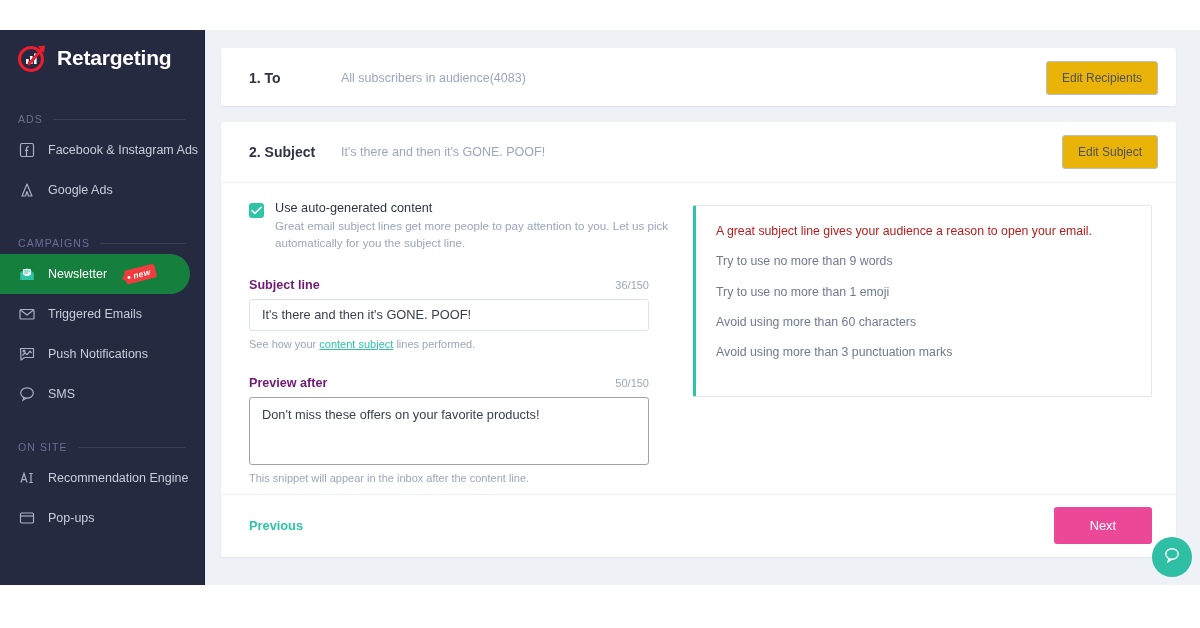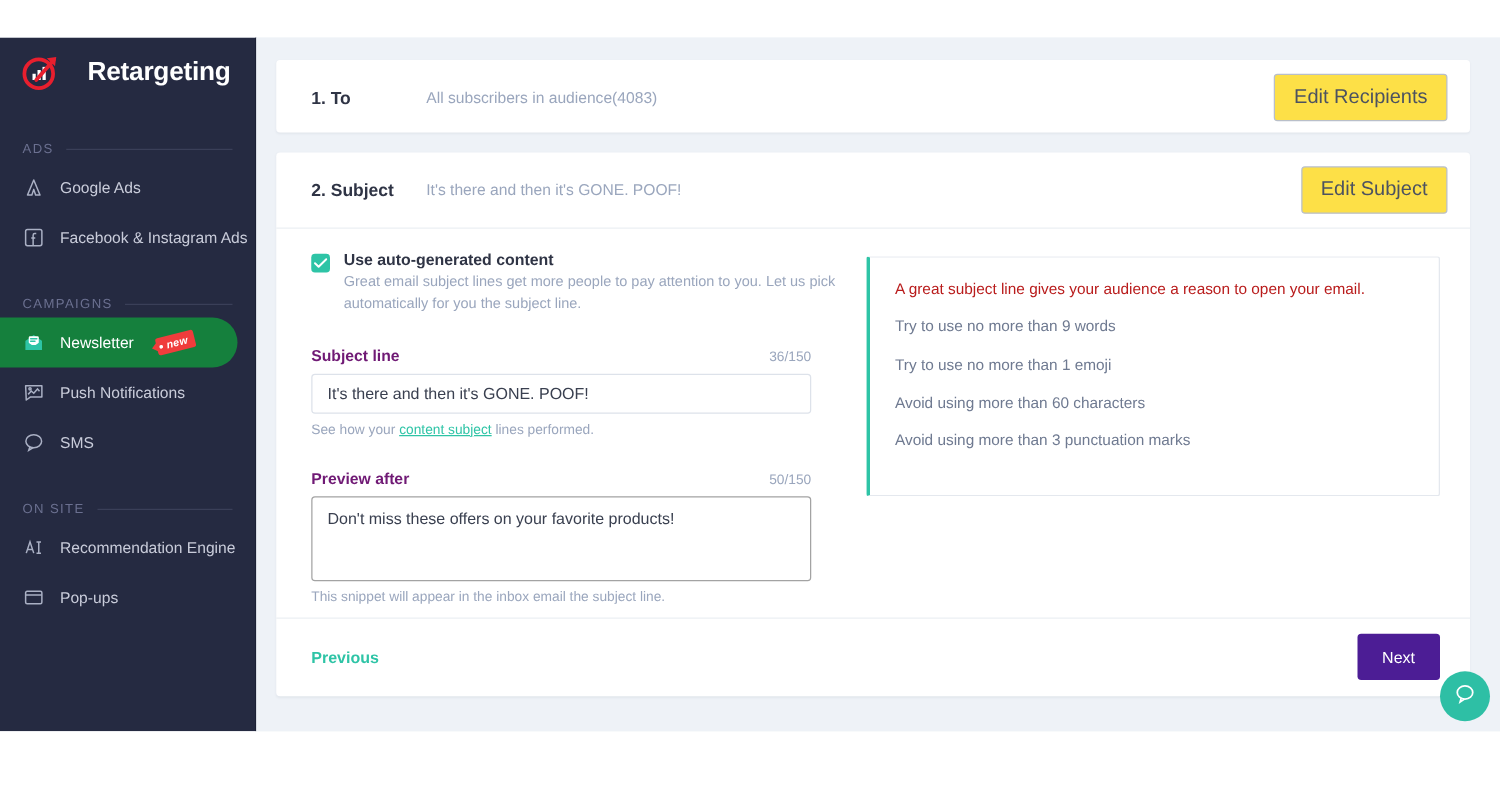--- a/index.html
+++ b/index.html
@@ -28,21 +28,21 @@
     position: absolute;
     left: 0; top: 0;
     width: 205px; height: 555px;
     background: #252a41;
     border-right: 1px solid #1c2135;
   }
   .logo-row {
     display: flex; align-items: center;
     height: 56px;
     padding-left: 16px;
-    gap: 20px;
+    gap: 7px;
   }
   .logo-mark { position: relative; width: 34px; height: 34px; flex: none; }
   .logo-text {
     color: #ffffff;
     font-size: 21px;
     font-weight: bold;
     letter-spacing: -0.2px;
   }
 
   .sb-section {
@@ -137,24 +137,24 @@
     width: 92px;
     flex: none;
   }
   .step-sum {
     flex: 1;
     color: #9aa6bd;
     font-size: 12.5px;
   }
   .btn-outline {
     border: 1px solid #b9bfc9;
-    background: #fde047;
+    background: #eab308;
     border-radius: 3px;
     color: #4c5260;
-    font-size: 16px;
+    font-size: 12px;
     padding: 9px 15px;
     font-family: "Liberation Sans", sans-serif;
     white-space: nowrap;
   }
 
   .card-1 { height: 58px; margin-bottom: 16px; }
   .card-2 { padding-bottom: 0; }
 
   .divider { height: 1px; background: #eceff3; }
 
@@ -172,21 +172,21 @@
     width: 15px; height: 15px; flex: none;
     background: #2ec4a6;
     border-radius: 3px;
     margin-top: 2px;
     position: relative;
   }
   .chk svg { position: absolute; left: 2px; top: 3px; }
   .chk-title {
     color: #2f3445;
     font-size: 12.7px;
-    font-weight: bold;
+    font-weight: normal;
     margin-bottom: 3px;
   }
   .chk-desc {
     color: #9aa6bd;
     font-size: 11.6px;
     line-height: 1.45;
     max-width: 408px;
   }
 
   .field { margin-top: 26px; }
@@ -272,26 +272,26 @@
   }
   .btn-link {
     background: none; border: none;
     color: #2ec4a6;
     font-size: 12.8px;
     font-weight: bold;
     font-family: "Liberation Sans", sans-serif;
     padding: 0;
   }
   .btn-primary {
-    background: #4c1d95;
+    background: #ec4899;
     border: none;
     border-radius: 3px;
     color: #ffffff;
     font-size: 12.8px;
-    padding: 11px 20px;
+    padding: 11px 36px;
     font-family: "Liberation Sans", sans-serif;
   }
 
   
   .chat-fab {
     position: absolute;
     right: 8px; bottom: 8px;
     width: 40px; height: 40px;
     background: #2ebfa5;
     border-radius: 50%;
@@ -319,50 +319,59 @@
         <span class="logo-text">Retargeting</span>
       </div>
 
       <div class="sb-section">
         <span class="sb-section-label">ADS</span>
         <span class="sb-rule"></span>
       </div>
       <div class="sb-item">
         <span class="sb-icon">
           <svg width="18" height="18" viewBox="0 0 18 18" fill="none" stroke="#aab0c4" stroke-width="1.2">
-            <path d="M9 3 L14 15 L10.5 15 L9 10.5 L7.5 15 L4 15 Z" stroke-linejoin="round"></path>
-          </svg>
-        </span>
-        <span class="sb-label">Google Ads</span>
-      </div>
-      <div class="sb-item">
-        <span class="sb-icon">
-          <svg width="18" height="18" viewBox="0 0 18 18" fill="none" stroke="#aab0c4" stroke-width="1.2">
             <rect x="2.5" y="2.5" width="13" height="13" rx="1.5"></rect>
             <path d="M11 5.8h-1.2c-.8 0-1.3.5-1.3 1.3V15.5M7 9.3h3.2"></path>
           </svg>
         </span>
         <span class="sb-label">Facebook &amp; Instagram Ads</span>
+      </div>
+      <div class="sb-item">
+        <span class="sb-icon">
+          <svg width="18" height="18" viewBox="0 0 18 18" fill="none" stroke="#aab0c4" stroke-width="1.2">
+            <path d="M9 3 L14 15 L10.5 15 L9 10.5 L7.5 15 L4 15 Z" stroke-linejoin="round"></path>
+          </svg>
+        </span>
+        <span class="sb-label">Google Ads</span>
       </div>
 
       <div class="sb-section">
         <span class="sb-section-label">CAMPAIGNS</span>
         <span class="sb-rule"></span>
       </div>
       <div class="sb-item active">
         <span class="sb-icon">
           <svg width="18" height="18" viewBox="0 0 18 18">
             <path d="M2.5 7.5 L9 3 L15.5 7.5 V15 H2.5 Z" fill="#2ec4a6"></path>
             <rect x="5" y="4" width="8" height="7" rx="1" fill="#ffffff"></rect>
             <path d="M6.5 6h5M6.5 8h3.5" stroke="#2ec4a6" stroke-width="1.1" stroke-linecap="round"></path>
             <path d="M2.5 7.5 L9 12 L15.5 7.5 V15 H2.5 Z" fill="#2ec4a6"></path>
           </svg>
         </span>
         <span class="sb-label">Newsletter</span>
         <span class="new-badge">new</span>
+      </div>
+      <div class="sb-item">
+        <span class="sb-icon">
+          <svg width="18" height="18" viewBox="0 0 18 18" fill="none" stroke="#aab0c4" stroke-width="1.2">
+            <rect x="2" y="4.5" width="14" height="9.5" rx="1"></rect>
+            <path d="M2.4 5 L9 10 L15.6 5"></path>
+          </svg>
+        </span>
+        <span class="sb-label">Triggered Emails</span>
       </div>
       <div class="sb-item">
         <span class="sb-icon">
           <svg width="18" height="18" viewBox="0 0 18 18" fill="none" stroke="#aab0c4" stroke-width="1.2">
             <path d="M2.5 3.5h13v9h-9l-3.5 2.5z" stroke-linejoin="round"></path>
             <path d="M4.5 10.5 L7 7.8 L9 9.6 L12 6.2 L13.6 8"></path>
             <circle cx="6" cy="6" r="0.9"></circle>
           </svg>
         </span>
         <span class="sb-label">Push Notifications</span>
@@ -445,21 +454,21 @@
                 <span>See how your </span><a class="hint-link" href="#">content subject</a><span> lines performed.</span>
               </div>
             </div>
 
             <div class="field">
               <div class="field-head">
                 <span class="field-label">Preview after</span>
                 <span class="field-count">50/150</span>
               </div>
               <textarea class="text-area" placeholder="Preview text" style="">Don't miss these offers on your favorite products!</textarea>
-              <div class="field-hint">This snippet will appear in the inbox email the subject line.</div>
+              <div class="field-hint">This snippet will appear in the inbox after the content line.</div>
             </div>
           </div>
 
           <div class="s2-right">
             <div class="tips">
               <div class="tip-lead">A great subject line gives your audience a reason to open your email.</div>
               <div class="tip-item">Try to use no more than 9 words</div>
               <div class="tip-item">Try to use no more than 1 emoji</div>
               <div class="tip-item">Avoid using more than 60 characters</div>
               <div class="tip-item">Avoid using more than 3 punctuation marks</div>

